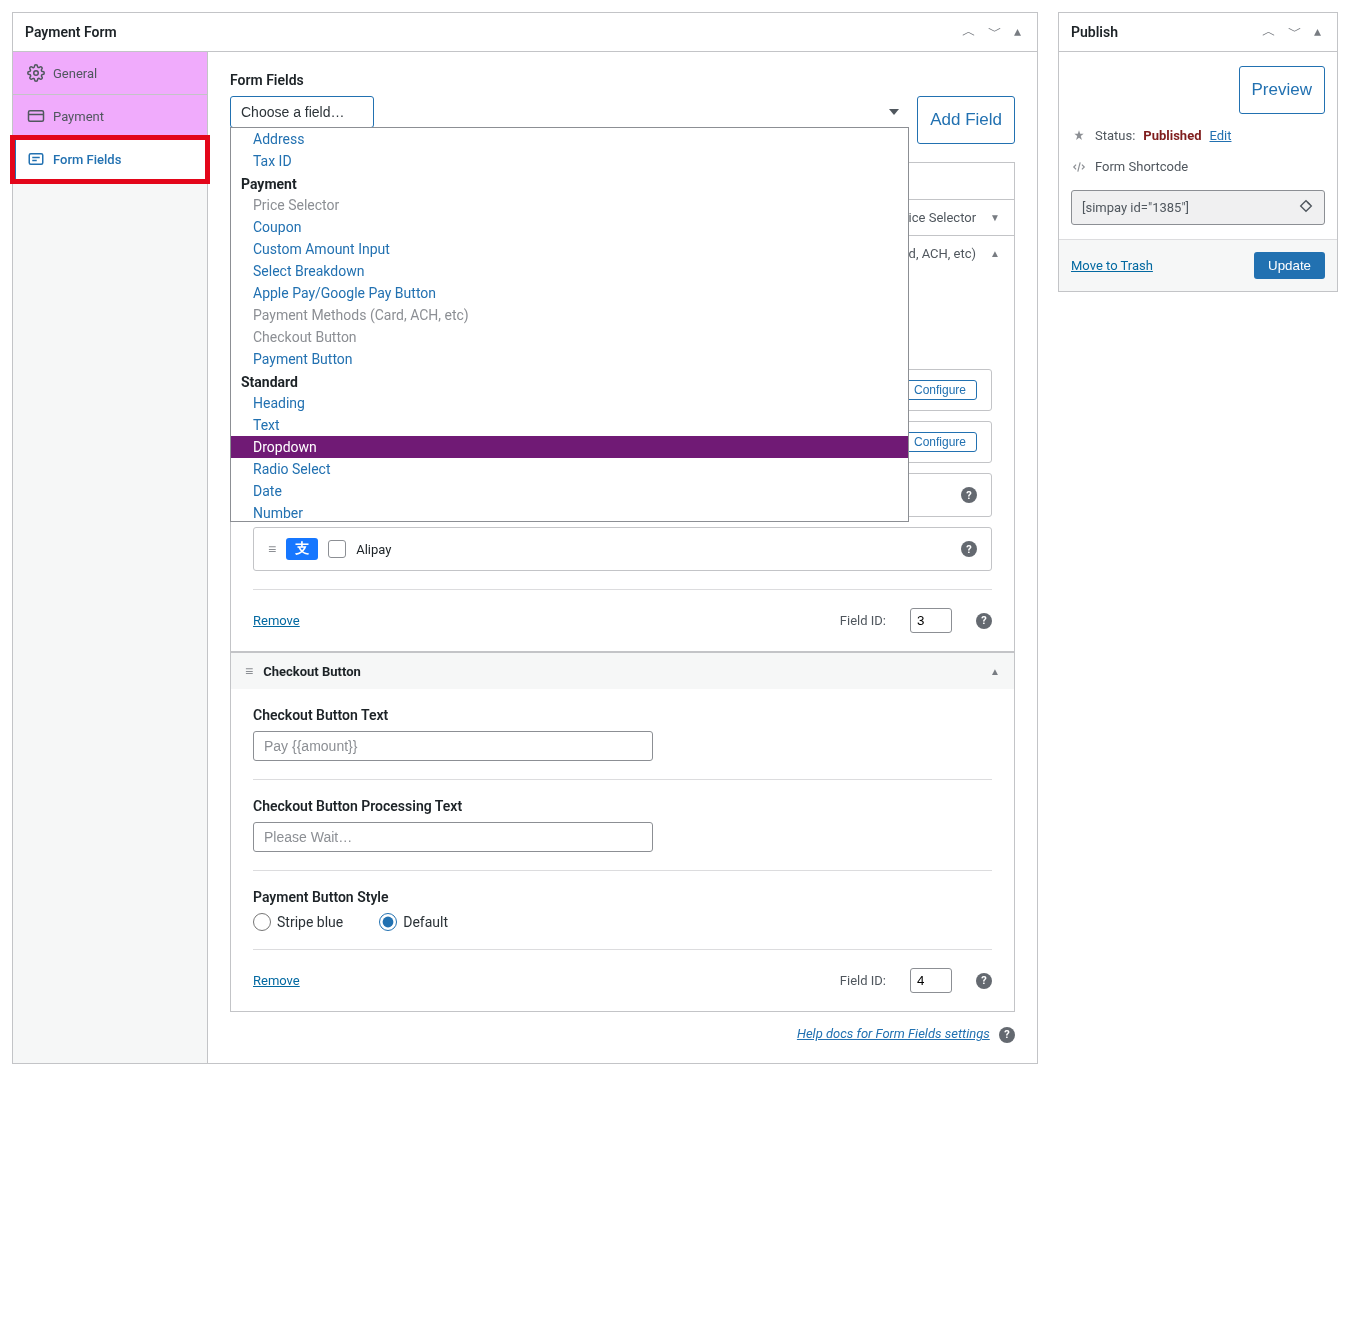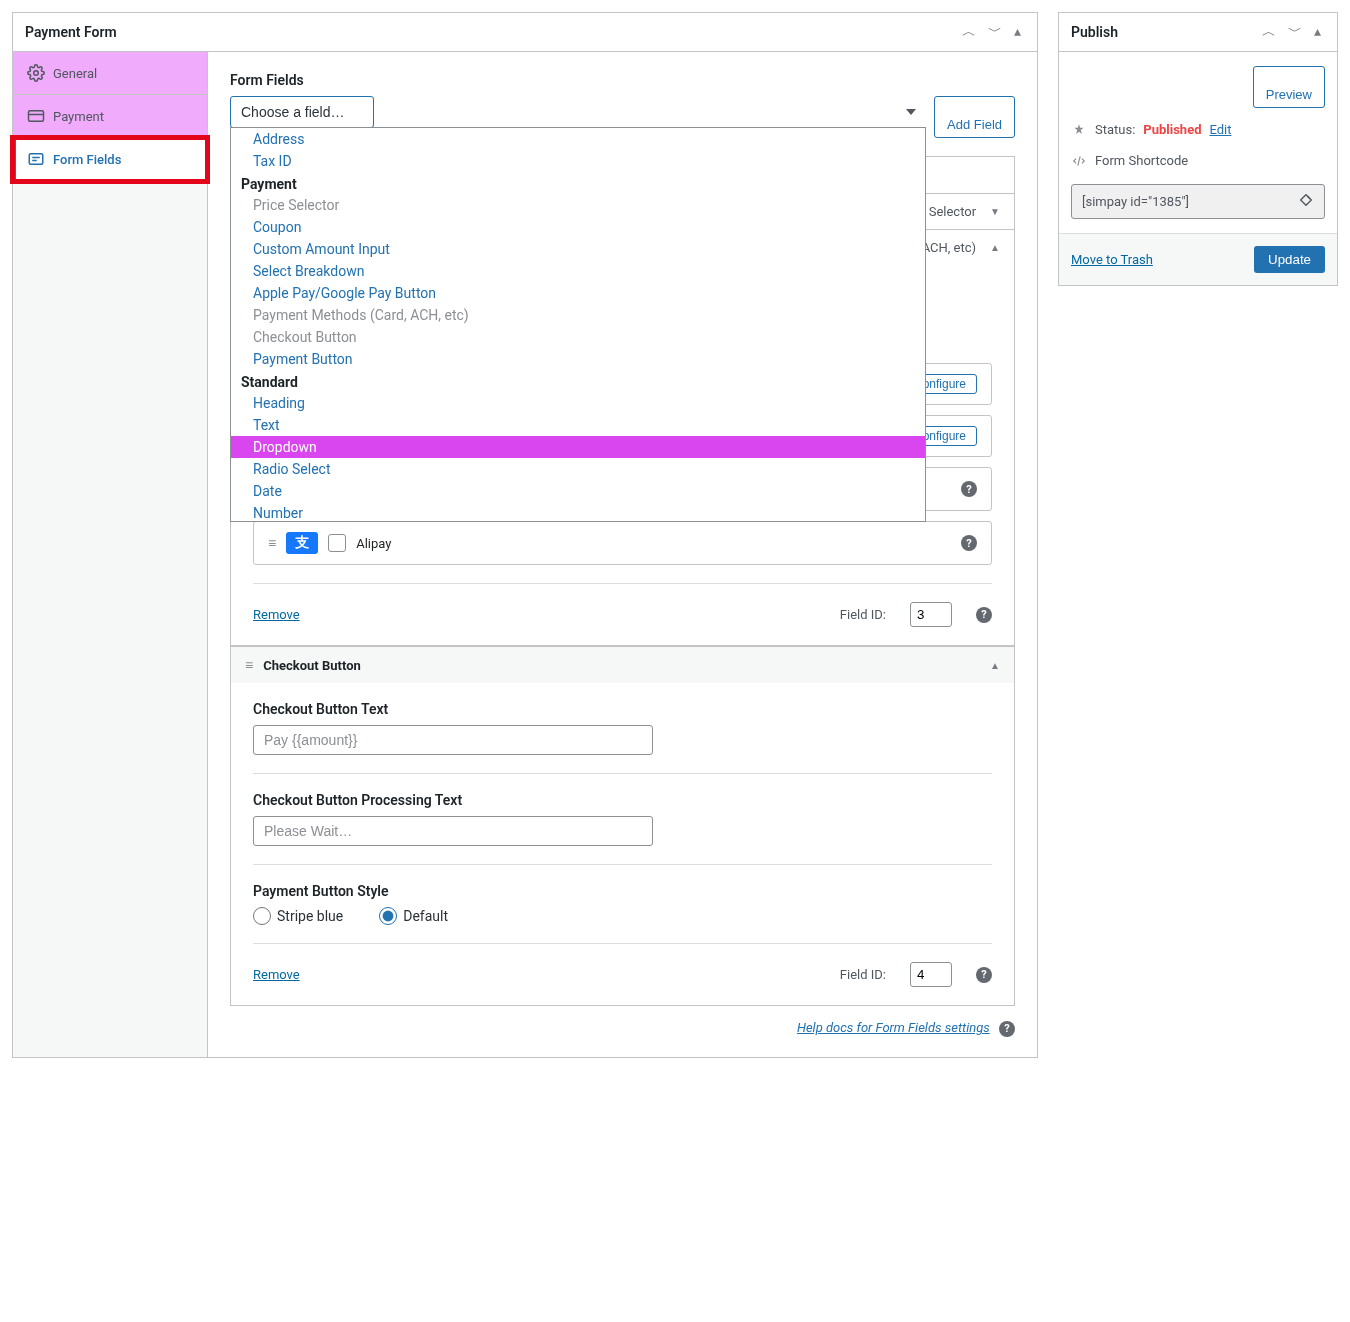--- a/index.html
+++ b/index.html
@@ -25,22 +25,22 @@
 select.choose-field { flex: 1; padding: 6px 28px 6px 10px; border: 1px solid #2271b1; border-radius: 3px; font-size: 14px; color: #2c3338; background: #fff; appearance: none; -webkit-appearance: none; height: 32px; }
 .select-wrap { position: relative; flex: 1; }
 .select-wrap::after { content: ""; position: absolute; right: 10px; top: 13px; width: 0; height: 0; border-left: 5px solid transparent; border-right: 5px solid transparent; border-top: 6px solid #50575e; pointer-events: none; }
 .dropdown-panel { position: absolute; left: 0; top: 31px; width: 100%; background: #fff; border: 1px solid #8c8f94; z-index: 50; max-height: 395px; overflow-y: auto; }
 .dropdown-panel::-webkit-scrollbar { width: 16px; }
 .dropdown-panel::-webkit-scrollbar-track { background: #f1f1f1; }
 .dropdown-panel::-webkit-scrollbar-thumb { background: #c1c1c1; }
 .dd-group { font-weight: 700; color: #1d2327; padding: 4px 10px 2px; font-size: 14px; }
 .dd-item { padding: 3px 10px 3px 22px; font-size: 14px; color: #2271b1; cursor: pointer; }
 .dd-item.disabled { color: #8c8f94; cursor: default; }
-.dd-item.selected { background: #d946ef; color: #fff; }
-.btn { padding: 20px 12px; border: 1px solid #2271b1; color: #2271b1; background: #fff; border-radius: 3px; cursor: pointer; font-size: 13px; height: 20px; }
+.dd-item.selected { background: #701a75; color: #fff; }
+.btn { padding: 5px 12px; border: 1px solid #2271b1; color: #2271b1; background: #fff; border-radius: 3px; cursor: pointer; font-size: 17px; height: 48px; }
 .btn-sm { padding: 2px 10px; font-size: 12px; height: auto; }
 .btn-primary { background: #2271b1; color: #fff; border-color: #2271b1; padding: 6px 14px; }
 .section-row { display: flex; align-items: center; justify-content: space-between; border: 1px solid #c3c4c7; padding: 10px 14px; margin-bottom: -1px; }
 .section-row .left { display: flex; align-items: center; gap: 10px; }
 .section-row-stub { height: 38px; border: 1px solid #c3c4c7; margin-bottom: -1px; }
 .drag-icon { color: #8c8f94; font-size: 14px; cursor: move; }
 .toggle-icon { color: #787c82; font-size: 10px; cursor: pointer; }
 .pm-label-right { color: #50575e; font-size: 13px; }
 .inner-content { border: 1px solid #c3c4c7; border-top: none; padding: 18px 22px 18px 22px; background: #fff; }
 .pm-item { display: flex; align-items: center; justify-content: space-between; border: 1px solid #c3c4c7; border-radius: 3px; padding: 10px 14px; margin-bottom: 10px; }
@@ -58,21 +58,21 @@
 .text-input::placeholder { color: #8c8f94; }
 .sub-label { font-weight: 600; font-size: 14px; color: #1d2327; margin-bottom: 8px; display: block; }
 .radio-group { display: flex; gap: 36px; }
 .radio-opt { display: flex; align-items: center; gap: 6px; font-size: 14px; color: #2c3338; }
 .radio-opt input { width: 18px; height: 18px; accent-color: #2271b1; }
 .help-link { color: #2271b1; text-decoration: underline; font-style: italic; font-size: 13px; }
 .help-footer { text-align: right; padding-top: 14px; }
 .publish-body { padding: 14px 12px; }
 .publish-row { display: flex; align-items: center; gap: 8px; margin-bottom: 16px; color: #50575e; font-size: 13px; }
 .publish-row .icon { color: #8c8f94; width: 16px; }
-.publish-row strong { color: #ef4444; }
+.publish-row strong { color: #7f1d1d; }
 .publish-row a { color: #2271b1; text-decoration: underline; }
 .shortcode-box { display: flex; align-items: center; border: 1px solid #8c8f94; background: #f0f0f1; border-radius: 3px; padding: 7px 10px; font-size: 13px; color: #50575e; }
 .shortcode-box .copy-icon { margin-left: auto; color: #50575e; cursor: pointer; }
 .publish-footer { display: flex; justify-content: space-between; align-items: center; background: #f6f7f7; border-top: 1px solid #dcdcde; padding: 12px; }
 .preview-row { text-align: right; margin-bottom: 14px; }
 </style>
 </head>
 <body>
 
 <div class="layout">

